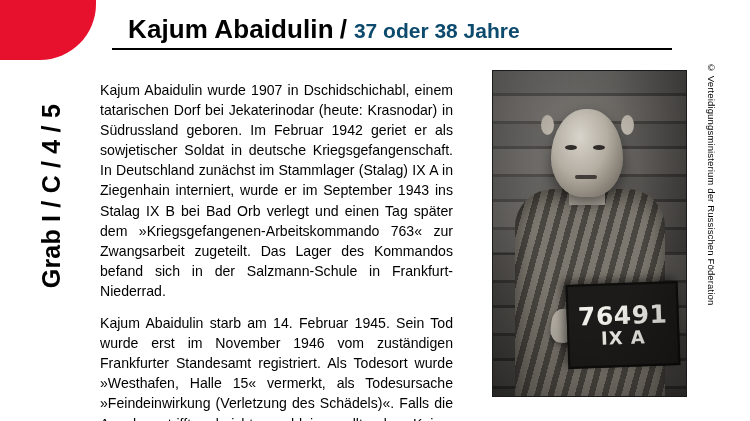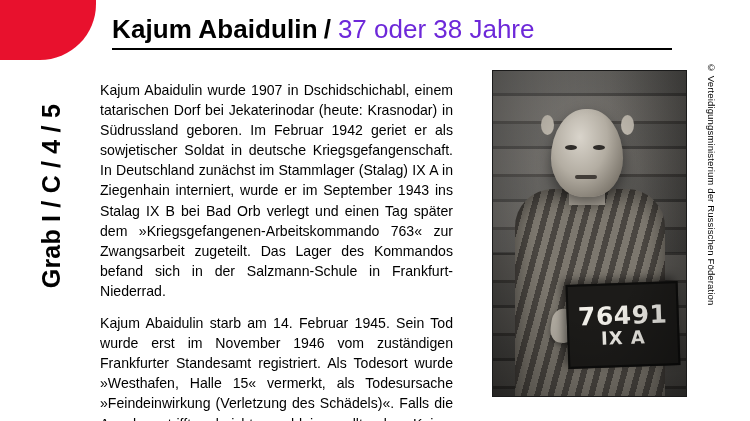--- a/index.html
+++ b/index.html
@@ -59,31 +59,32 @@
     display: flex;
     align-items: baseline;
     gap: 0px;
   }
   .header .name {
     font-size: 26px;
     font-weight: bold;
     color: #000000;
     letter-spacing: 0.1px;
     white-space: nowrap;
+    margin-left: 16px;
   }
   .header .sep {
     font-size: 26px;
     font-weight: bold;
     color: #000000;
     margin: 0 7px 0 6px;
   }
   .header .age {
-    font-size: 26px;
-    font-weight: normal;
-    color: #6d28d9;
+    font-size: 21px;
+    font-weight: bold;
+    color: #0c4a6e;
     white-space: nowrap;
   }
   .header-rule {
     position: absolute;
     left: 112px;
     top: 48px;
     width: 560px;
     height: 2px;
     background: #000000;
   }

